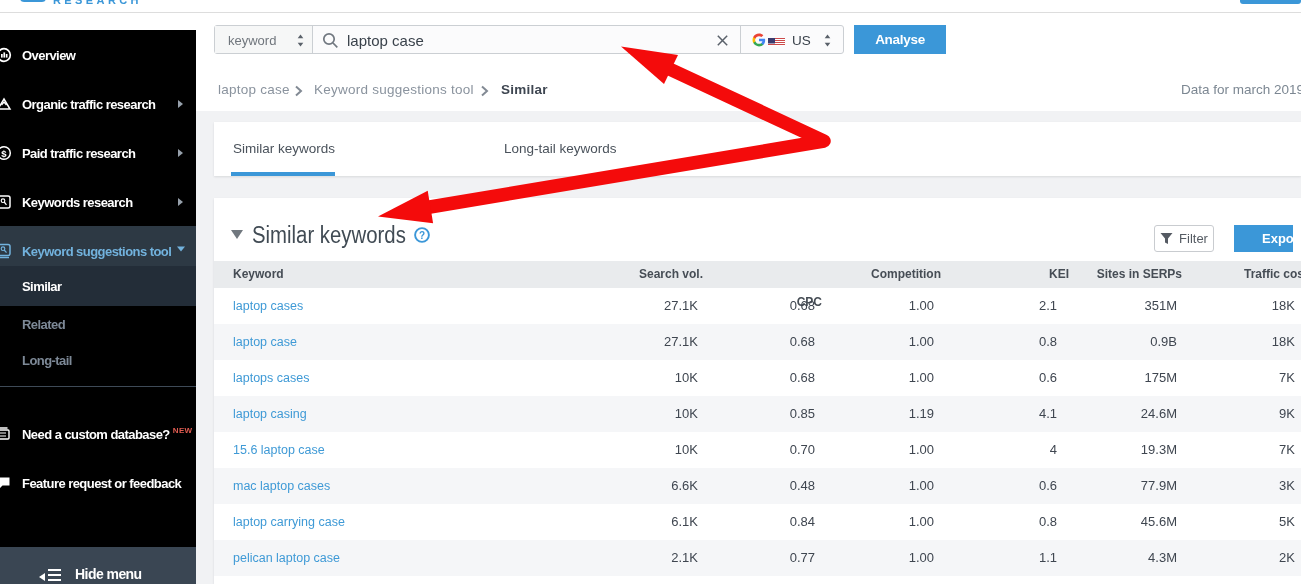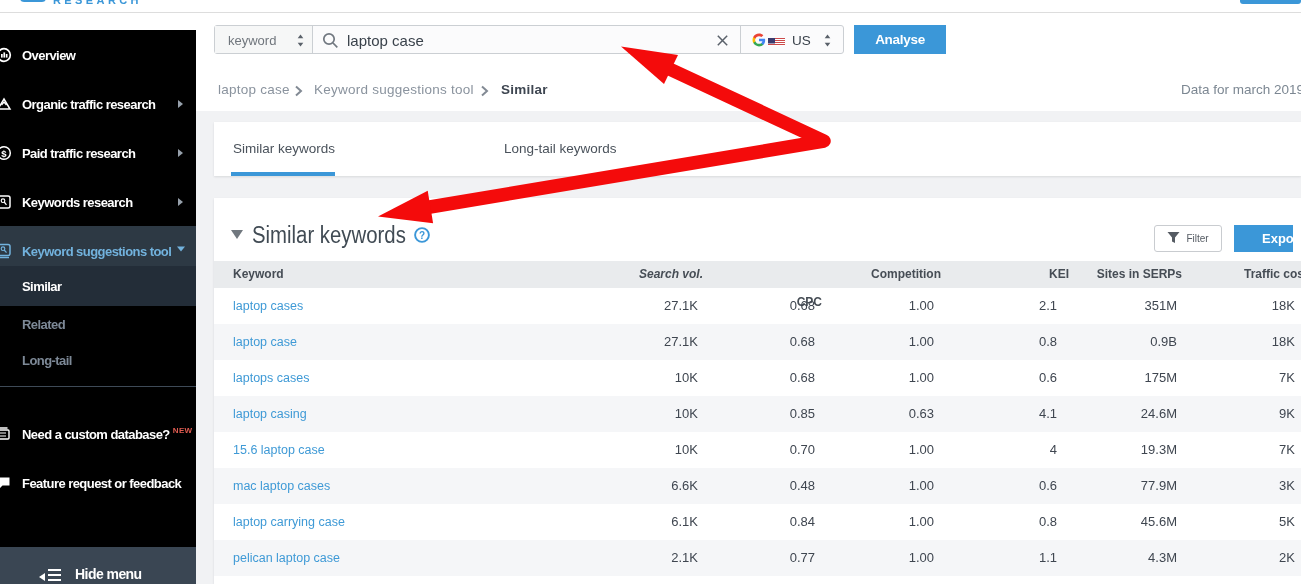--- a/index.html
+++ b/index.html
@@ -39,31 +39,31 @@
 
 
 #tabcard { left:214px; top:122px; width:1087px; height:54px; background:#fff; z-index:1; box-shadow:0 1px 2px rgba(40,50,60,0.12); }
 #tabcard .tab { position:absolute; top:0; height:54px; line-height:54px; font-size:13.5px; color:#4a525b; }
 #tabunderline { left:17px; top:50px; width:104px; height:4px; background:#3b97d8; position:absolute; }
 
 
 #tablecard { left:214px; top:198px; width:1087px; height:386px; background:#fff; z-index:1; box-shadow:0 1px 2px rgba(40,50,60,0.12); }
 #headtri { position:absolute; left:17px; top:32px; width:0; height:0; border-top:9px solid #71787f; border-left:6.5px solid transparent; border-right:6.5px solid transparent; }
 #headtxt { position:absolute; left:38px; top:24px; font-size:23px; color:#414b54; transform:scaleX(0.885); transform-origin:left top; white-space:nowrap; }
-#filterbtn { position:absolute; left:940px; top:27px; width:68px; height:27px; border:1px solid #c9ccd0; border-radius:3px; background:#fff; color:#555b63; font-size:10px; text-align:center; line-height:25px; }
+#filterbtn { position:absolute; left:940px; top:27px; width:60px; height:27px; border:1px solid #c9ccd0; border-radius:3px; background:#fff; color:#555b63; font-size:13px; text-align:center; line-height:25px; }
 #exportbtn { position:absolute; left:1020px; top:27px; width:59px; height:27px; background:#3b97d8; border-radius:0; color:#fff; font-weight:bold; font-size:13px; text-align:center; line-height:27px;padding-left:28px; }
 
 #thead { position:absolute; left:0; top:63px; width:1087px; height:27px; background:#e9ebed; }
 #thead span { position:absolute; top:0; line-height:27px; font-size:12px; font-weight:bold; color:#464d55; }
 .trow { position:absolute; left:0; width:1087px; height:36px; }
 .trow span { position:absolute; top:0; line-height:36px; font-size:13px; color:#3f4650; }
 .trow .kw { color:#3f9ad6; font-size:12.5px; }
 .zebra { background:#f5f6f8; }
 .r2 { right:603px; } .r3 { right:486px; } .r4 { right:367px; } .r5 { right:244px; } .r6 { right:124px; } .r7 { right:6px; }
-.h2 { right:598px;font-style:italic; } .h3 { right:479px;margin-top:28px; } .h4 { right:360px; } .h5 { right:232px; } .h6 { right:119px; } .h7 { right:-7px; }
+.h2 { right:598px; } .h3 { right:479px;margin-top:28px; } .h4 { right:360px; } .h5 { right:232px; } .h6 { right:119px; } .h7 { right:-7px; }
 .l1 { left:19px; }
 
 #arrow { left:0; top:0; width:1301px; height:584px; z-index:9; pointer-events:none; }
 </style>
 </head>
 <body>
 <div id="page">
   <div id="graypanel" class="abs"></div>
 
   <div id="topstrip" class="abs">
@@ -260,21 +260,21 @@
         <span class="r3">0.68</span>
         <span class="r4">1.00</span>
         <span class="r5">0.6</span>
         <span class="r6">175M</span>
         <span class="r7">7K</span>
       </div>
     <div class="trow zebra" style="top:198px;">
         <span class="kw l1">laptop casing</span>
         <span class="r2">10K</span>
         <span class="r3">0.85</span>
-        <span class="r4">0.63</span>
+        <span class="r4">1.19</span>
         <span class="r5">4.1</span>
         <span class="r6">24.6M</span>
         <span class="r7">9K</span>
       </div>
     <div class="trow" style="top:234px;">
         <span class="kw l1">15.6 laptop case</span>
         <span class="r2">10K</span>
         <span class="r3">0.70</span>
         <span class="r4">1.00</span>
         <span class="r5">4</span>

